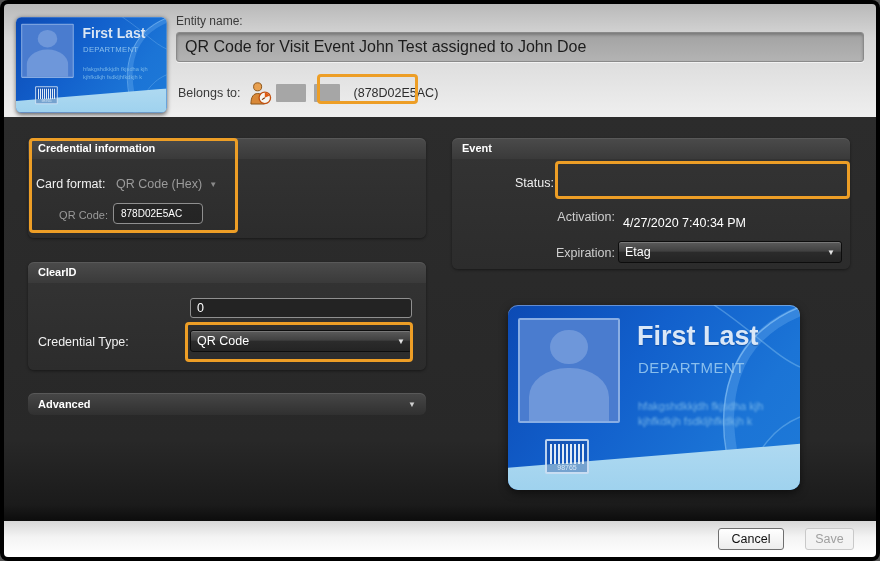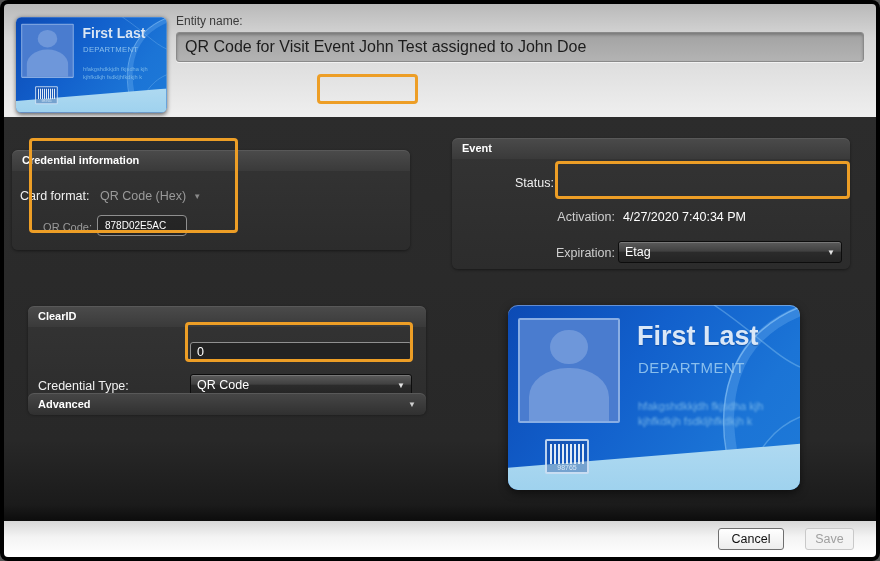--- a/index.html
+++ b/index.html
@@ -120,54 +120,67 @@
         <div class="barcode">
           <div class="bars"></div>
           <div class="bdigits">98765</div>
         </div>
       </div>
     </div>
 
     <div class="entity-label">Entity name:</div>
     <div class="entity-input">QR Code for Visit Event John Test assigned to John Doe</div>
 
+    <div class="belongs-row">
+      <span class="belongs-label">Belongs to:</span>
+      <svg class="visitor-ic" viewBox="0 0 24 26">
+        <circle cx="9" cy="6" r="4.2" fill="#e8a050" stroke="#8a5316" stroke-width="1"></circle>
+        <path d="M2 24 C2 16 5 13 9 13 C13 13 16 16 16 24 Z" fill="#d88838" stroke="#8a5316" stroke-width="1"></path>
+        <circle cx="16.5" cy="17.5" r="6" fill="#f7f5ef" stroke="#c05010" stroke-width="1.4"></circle>
+        <path d="M16.5 17.5 L16.5 12.2 A5.3 5.3 0 0 1 21.3 15.4 Z" fill="#e05a10"></path>
+        <line x1="16.5" y1="17.5" x2="13.6" y2="19.4" stroke="#703008" stroke-width="1.2"></line>
+      </svg>
+      <span class="redact r1"></span>
+      <span class="redact r2"></span>
+      <span class="belongs-id">(878D02E5AC)</span>
+    </div>
   </div>
 
   <div class="main">
 
-    <div class="panel" style="left:8px;top:21px;width:398px;height:100px;margin-top:12px;">
+    <div class="panel" style="left:24px;top:21px;width:398px;height:100px;">
       <div class="panel-h">Credential information</div>
       <span class="lblW" style="left:8px;top:38px;width:72px;">Card format:</span>
       <span class="valG" style="left:88px;top:38px;">
         <span>QR Code (Hex)</span><span class="chev dis">▼</span>
       </span>
       <span class="lblG" style="left:8px;top:69px;width:72px;">QR Code:</span>
       <span class="txtbox" style="left:85px;top:65px;width:90px;height:21px;">878D02E5AC</span>
     </div>
 
-    <div class="panel" style="left:24px;top:145px;width:398px;height:108px;margin-top:44px;">
+    <div class="panel" style="left:24px;top:145px;width:398px;height:108px;">
       <div class="panel-h">ClearID</div>
       <span class="inputD" style="left:162px;top:36px;width:222px;height:20px;">0</span>
       <span class="lblW" style="left:10px;top:72px;width:142px;">Credential Type:</span>
       <span class="dd" style="left:162px;top:68px;width:222px;height:22px;">
         <span class="dd-t">QR Code</span>
           <span class="chev">▼</span>
       </span>
     </div>
 
     <div class="adv-bar">
       <span>Advanced</span>
       <span class="chev">▼</span>
     </div>
 
     <div class="panel" style="left:448px;top:21px;width:398px;height:131px;">
       <div class="panel-h">Event</div>
       <span class="lblW" style="left:63px;top:37px;width:100px;">Status:</span>
       <span class="lblD" style="left:63px;top:71px;width:100px;">Activation:</span>
-      <span class="valW" style="left:171px;top:71px;">4/27/2020 7:40:34 PM</span>
+      <span class="valW" style="left:171px;top:77px;">4/27/2020 7:40:34 PM</span>
       <span class="lblD" style="left:63px;top:107px;width:100px;">Expiration:</span>
       <span class="dd" style="left:166px;top:103px;width:224px;height:22px;">
         <span class="dd-t">Etag</span>
           <span class="chev">▼</span>
       </span>
     </div>
 
     <div class="bigcard-pos">
       <div class="idcard">
         <svg class="swoosh" viewBox="0 0 292 185">

